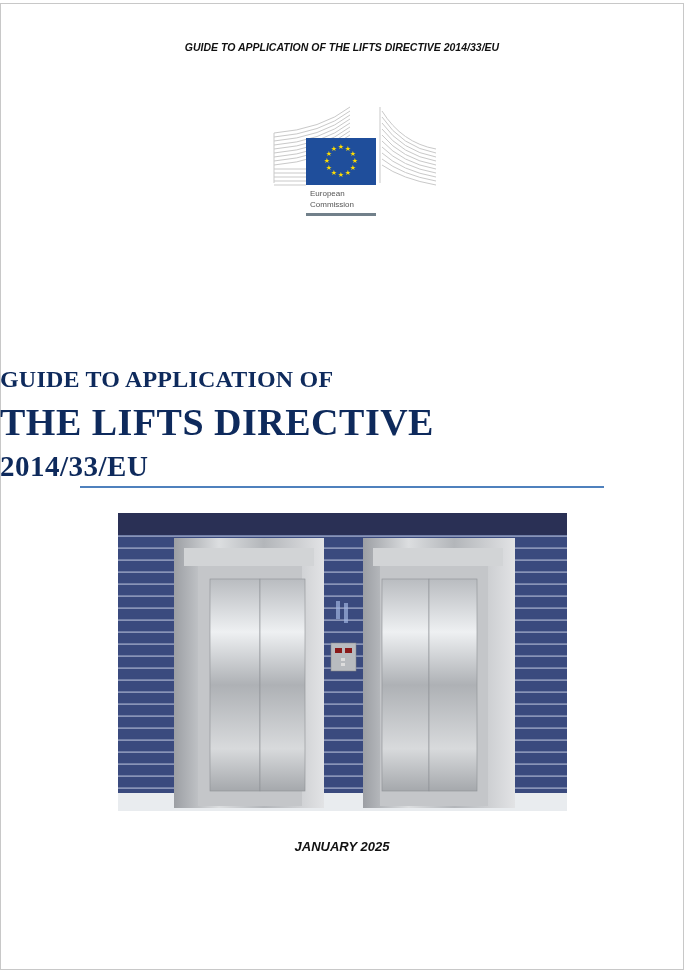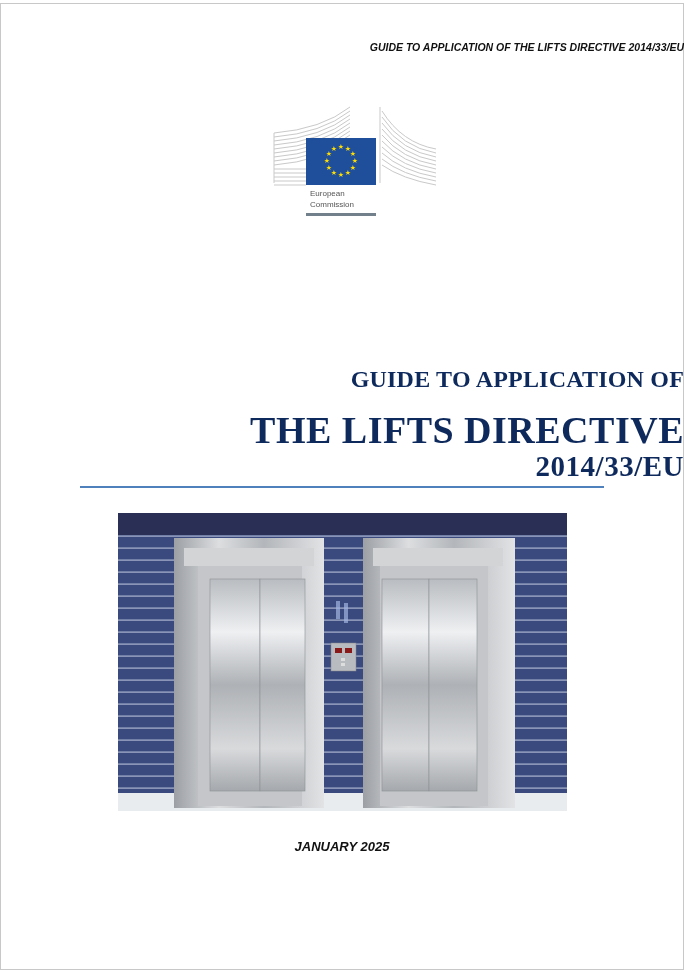--- a/index.html
+++ b/index.html
@@ -2,29 +2,29 @@
 <html><head>
 <meta charset="utf-8">
 <style>
   html, body { margin: 0; padding: 0; background: #ffffff; }
   body { width: 684px; height: 970px; position: relative; overflow: hidden; font-family: "Liberation Sans", sans-serif; }
   .page {
     position: absolute; left: 0; top: 3px; width: 682px; height: 965px;
     border: 1px solid #c8c8c8; background: #fff;
   }
   .running-header {
-    position: absolute; top: 41px; left: 0; width: 684px; text-align: right;
+    position: absolute; top: 41px; left: 0; width: 684px; text-align: center;
     font-family: "Liberation Sans", sans-serif; font-style: italic; font-weight: bold;
     font-size: 10.5px; color: #111;
   }
   .logo { position: absolute; left: 272px; top: 103px; width: 166px; height: 116px; }
-  .title-block { position: absolute; left: 0; width: 684px; text-align: right;
+  .title-block { position: absolute; left: 0; width: 684px; text-align: left;
     font-family: "DejaVu Serif", "Liberation Serif", serif; font-weight: bold; color: #0e2a5c; }
   .t1 { top: 366px; font-size: 24px; letter-spacing: 0.2px; font-family: "Liberation Serif", serif; }
-  .t2 { top: 400px; font-size: 38px; letter-spacing: 0.5px; font-family: "Liberation Serif", serif; margin-top: 8px; }
+  .t2 { top: 400px; font-size: 38px; letter-spacing: 0.5px; font-family: "Liberation Serif", serif; }
   .t3 { top: 450px; font-size: 29px; letter-spacing: 0.5px; font-family: "Liberation Serif", serif; }
   .rule { position: absolute; left: 80px; top: 486px; width: 524px; height: 2px; background: #4f81bd; }
   .photo { position: absolute; left: 118px; top: 513px; width: 449px; height: 298px; overflow: hidden; }
   .date {
     position: absolute; top: 839px; left: 0; width: 684px; text-align: center;
     font-family: "Liberation Sans", sans-serif; font-style: italic; font-weight: bold;
     font-size: 13px; color: #111;
   }
 </style>
 </head>

